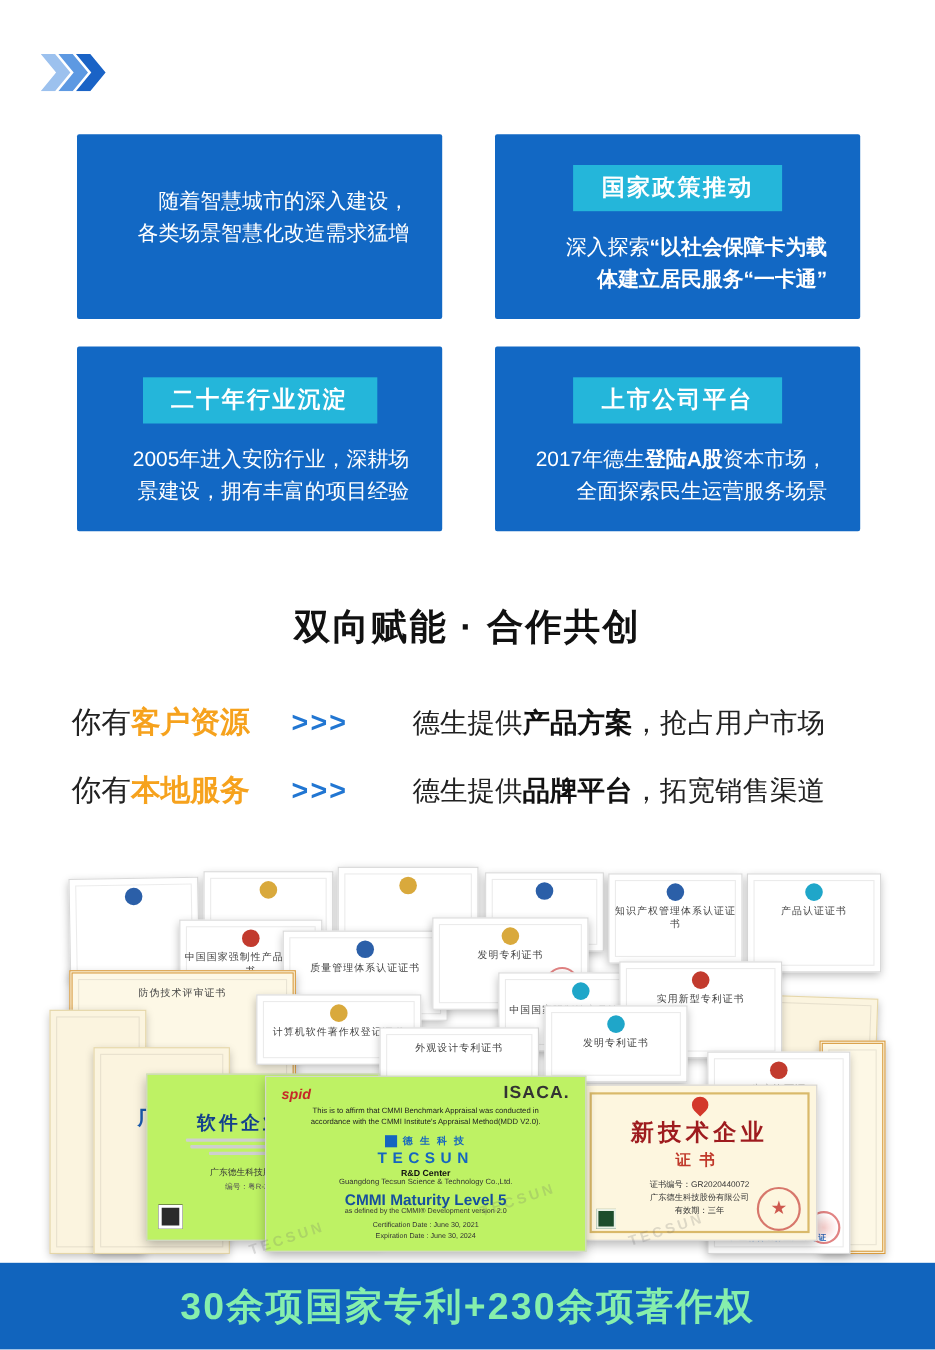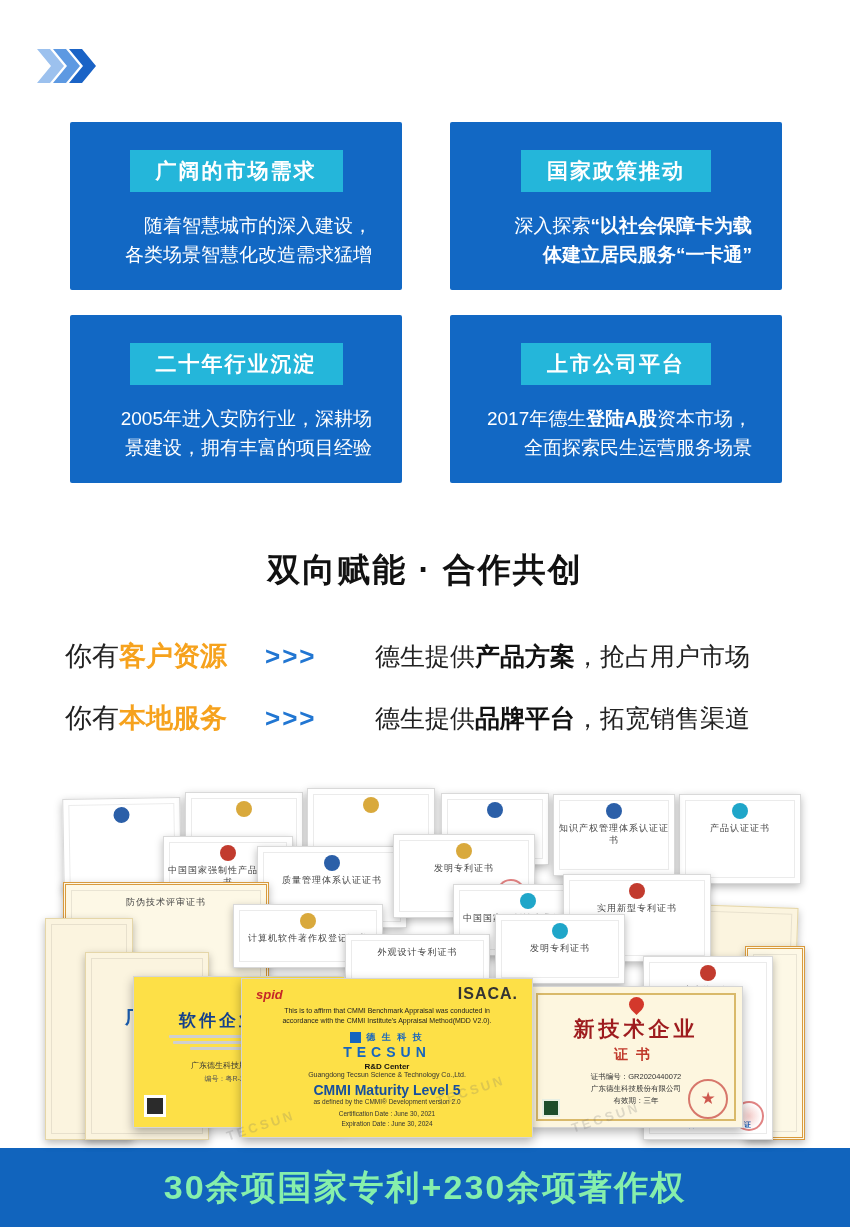--- a/index.html
+++ b/index.html
@@ -45,21 +45,21 @@
   .cert-title { font-size:9px; color:#444; margin-top:4px; text-align:center; letter-spacing:1px; line-height:1.3; }
   .big .cert-title { font-size:20px; color:#1a5db0; font-weight:bold; letter-spacing:2px; margin-top:42px; }
   .cert-logo { width:16px; height:16px; border-radius:50%; flex:0 0 auto; }
   .logo-blue { background:#2b5fa8; } .logo-red { background:#c23b2e; }
   .logo-gold { background:#d9a93c; } .logo-cyan { background:#1fa6c9; }
   .cert-sub { font-size:7px; color:#1565c0; font-weight:bold; margin-top:auto; margin-bottom:5px; letter-spacing:1px; }
   .cert-seal { position:absolute; right:8px; bottom:8px; width:30px; height:30px; border-radius:50%;
                border:2px solid rgba(200,30,30,.55);
                background:radial-gradient(rgba(220,60,50,.25), transparent 70%); }
 
-  .fcert { position:absolute; background:#fde047; border:1px solid #d5d5d5; box-shadow:0 4px 10px rgba(0,0,0,.3); }
+  .fcert { position:absolute; background:#bef264; border:1px solid #d5d5d5; box-shadow:0 4px 10px rgba(0,0,0,.3); }
   .bar { height:3px; background:#cfcfcf; border-radius:1px; margin:3px auto 0; }
 
   
   .soft { left:88px; top:188px; width:212px; height:152px; z-index:6; display:flex; flex-direction:column; align-items:center; padding:10px 12px; }
   .soft-logo-row { display:flex; align-items:center; gap:5px; align-self:flex-end; margin-right:6px; }
   .csee-circle { width:18px; height:18px; border-radius:50%; background:#1e8e7e; display:inline-block; }
   .csee-text { color:#1e8e7e; font-weight:bold; font-style:italic; font-size:11px; }
   .soft-title { color:#14408c; font-weight:bold; font-size:17px; letter-spacing:3px; margin-top:4px; }
   .soft-bars { width:82%; }
   .soft-company { font-size:8px; color:#333; margin-top:10px; }
@@ -119,23 +119,20 @@
     <svg class="chevrons" width="62" height="34" viewBox="0 0 62 34">
       <polygon points="2,0 15,0 29,17 15,34 2,34 16,17" fill="#9cc1ee"></polygon>
       <polygon points="18,0 31,0 45,17 31,34 18,34 32,17" fill="#5d99e2"></polygon>
       <polygon points="34,0 47,0 61,17 47,34 34,34 48,17" fill="#1a63c6"></polygon>
     </svg>
   </div>
 
   <div class="cards">
 
     <div class="card">
-      <div class="badge-wrap">
-        <span class="badge">广阔的市场需求</span>
-      </div>
       <p class="card-body">
         <span>随着智慧城市的深入建设，</span><br>
         <span>各类场景智慧化改造需求猛增</span>
       </p>
     </div>
 
     <div class="card">
       <div class="badge-wrap">
         <span class="badge">国家政策推动</span>
       </div>

